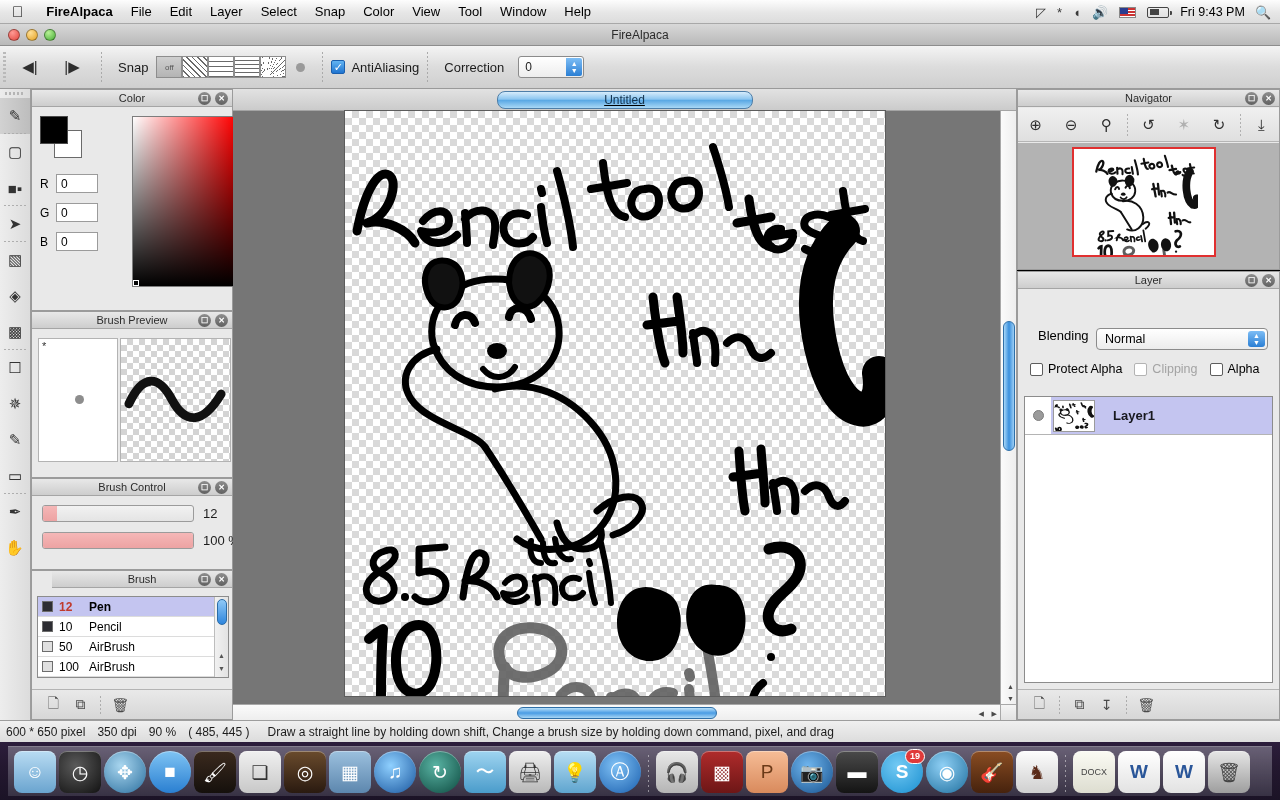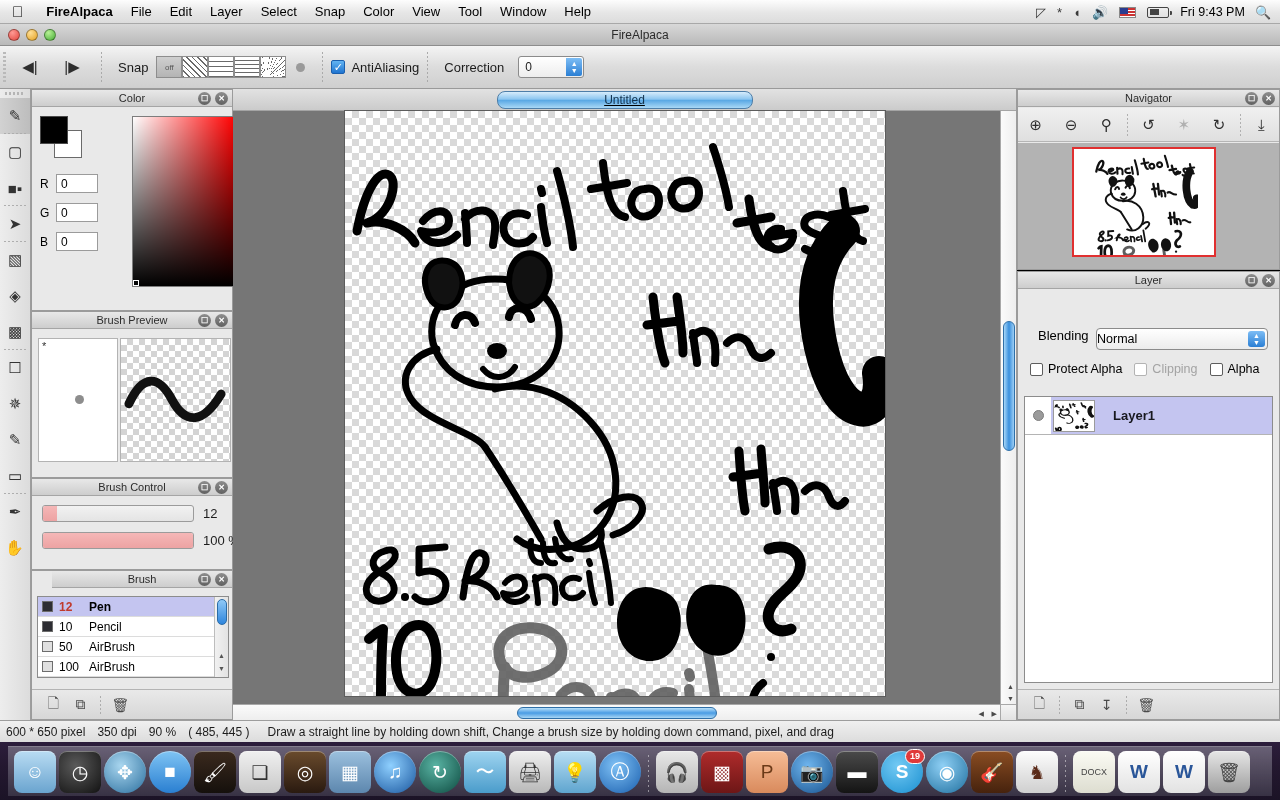--- a/index.html
+++ b/index.html
@@ -239,21 +239,21 @@
   #layer-panel { left: 1017px; top: 271px; width: 263px; height: 449px; }
   .row-opacity { position: absolute; left: 10px; top: 25px; display: flex; align-items: center; width: 243px; }
   .row-opacity .lbl { font-size: 13px; width: 58px; }
   .op-slider { width: 136px; height: 17px; border: 1px solid #9b9b9b; border-radius: 3px; overflow: hidden;
     background: linear-gradient(#f5b7b7,#eda3a3); }
   .row-blend { position: absolute; left: 20px; top: 56px; display: flex; width: 243px; }
   .row-blend .lbl { font-size: 13px; width: 58px; }
   .blend-select {
     width: 172px; height: 22px; border: 1px solid #8b8b8b; border-radius: 4px;
     background: linear-gradient(#ffffff,#ececec); display: flex; align-items: center;
-    font-size: 12.5px; position: relative;
+    padding-left: 8px; font-size: 12.5px; position: relative;
   }
   .blend-select .arrows {
     position: absolute; right: 2px; top: 2px; bottom: 2px; width: 17px; border-radius: 3px;
     background: linear-gradient(#7dbdf5,#2b7fd4); color: #fff; font-size: 7px;
     display: flex; flex-direction: column; align-items: center; justify-content: center; line-height: 7px;
   }
   .row-checks { position: absolute; left: 22px; top: 362px; display: flex; align-items: center; gap: 12px; font-size: 12.5px; }
   .row-checks .citem { display: flex; align-items: center; }
   .row-checks .citem.dis { color: #a3a3a3; }
   .cbox { width: 13px; height: 13px; border: 1px solid #5d5d5d; background: #fff; margin-right: 5px; border-radius: 2px; }

